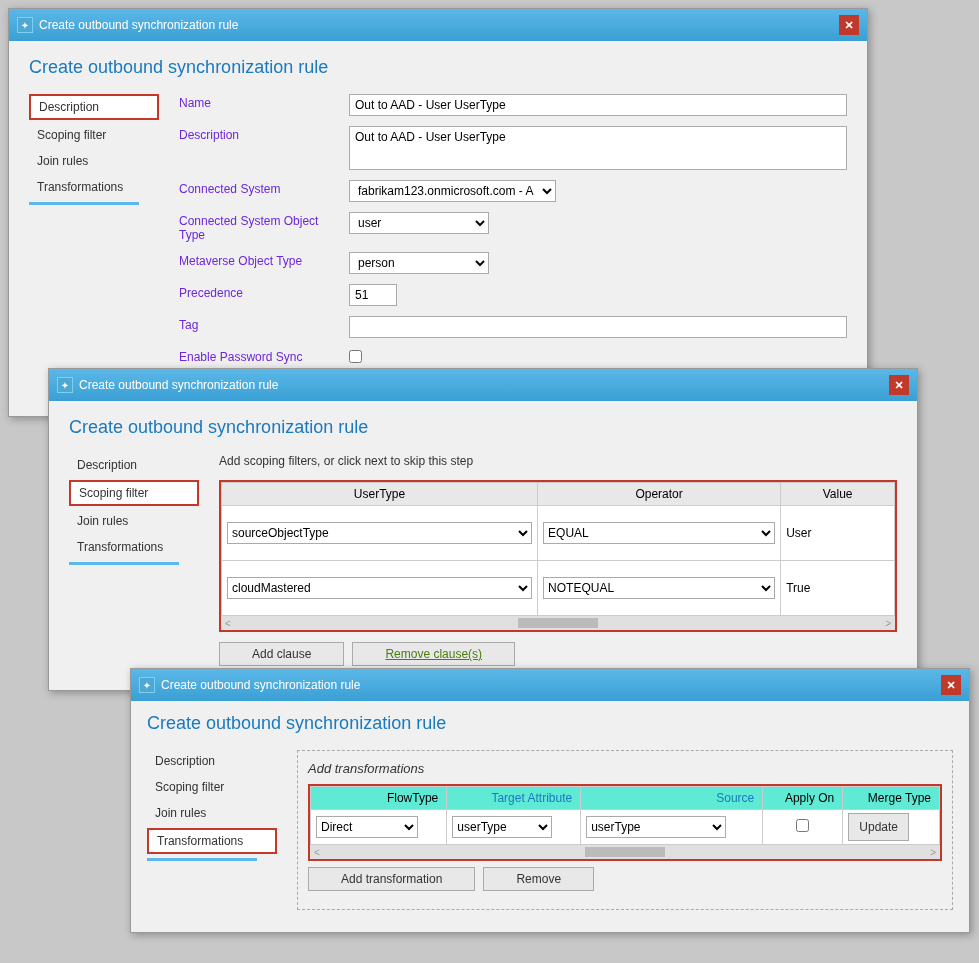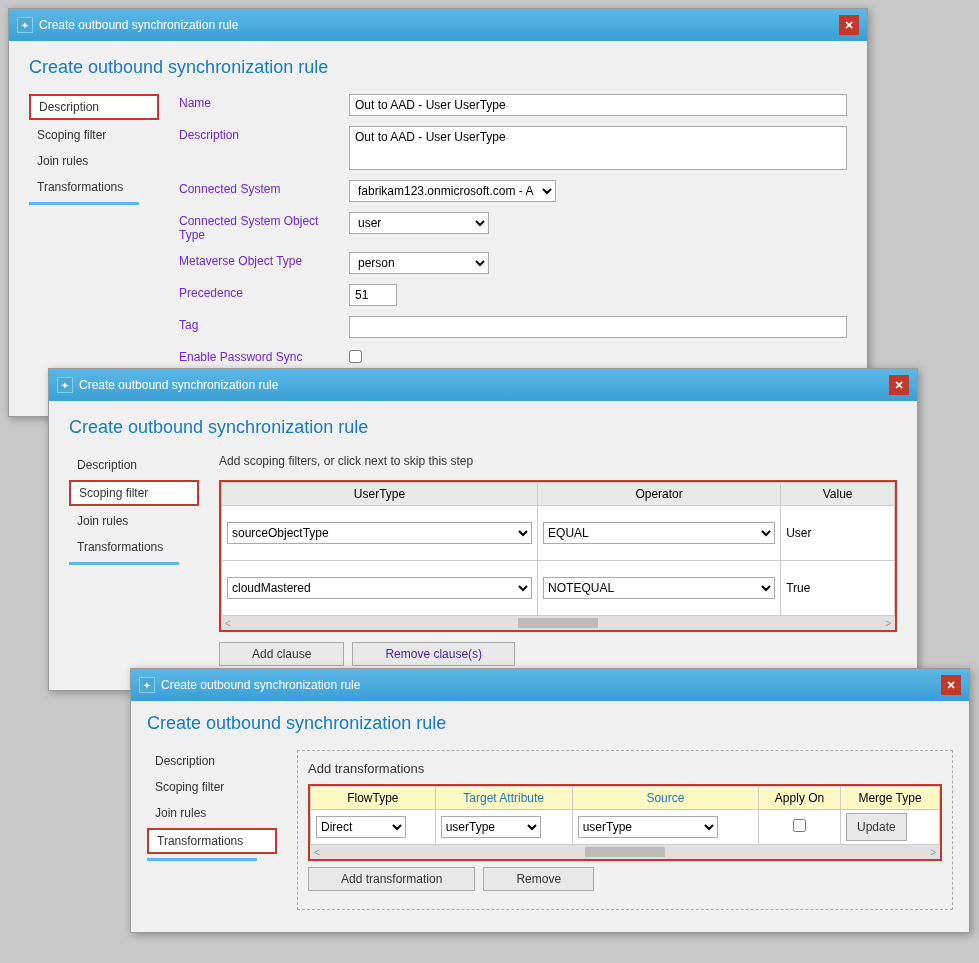--- a/index.html
+++ b/index.html
@@ -217,58 +217,60 @@
     .btn {
       background: #e8e8e8;
       border: 1px solid #aaa;
       padding: 4px 32px;
       font-size: 12px;
       cursor: pointer;
       color: #333;
     }
 
     .btn:disabled, .btn.disabled {
-      color: #4c1d95;
+      color: #4d7c0f;
+      text-decoration: underline;
     }
 
     .btn-row {
       display: flex;
       gap: 8px;
       margin-bottom: 8px;
     }
 
     
     .transform-box {
       border: 1px dashed #aaa;
       padding: 10px;
       margin-bottom: 10px;
     }
 
     .transform-label {
       color: #333;
       font-size: 13px;
       margin-bottom: 8px;
+      font-style: italic;
     }
 
     .transform-table-container {
       border: 2px solid #c0392b;
       background: white;
       margin-bottom: 6px;
     }
 
     .transform-table {
       width: 100%;
       border-collapse: collapse;
     }
 
     .transform-table th {
-      background: #fef9c3;
+      background: #5eead4;
       border: 1px solid #ccc;
       padding: 4px 8px;
-      text-align: center;
+      text-align: right;
       font-weight: normal;
       font-size: 12px;
     }
 
     .transform-table th.blue {
       color: #1a7abf;
     }
 
     .transform-table td {
       border: 1px solid #ccc;
@@ -461,21 +463,21 @@
                   <th>FlowType</th>
                   <th class="blue">Target Attribute</th>
                   <th class="blue">Source</th>
                   <th>Apply On</th>
                   <th>Merge Type</th>
                 </tr>
               </thead>
               <tbody>
                 <tr>
                   <td>
-                    <select class="filter-select" style="width:90px;">
+                    <select class="filter-select" style="width:102px;">
                       <option>Direct</option>
                     </select>
                   </td>
                   <td>
                     <select class="filter-select" style="width:100px;">
                       <option>userType</option>
                     </select>
                   </td>
                   <td>
                     <select class="filter-select" style="width:140px;">

